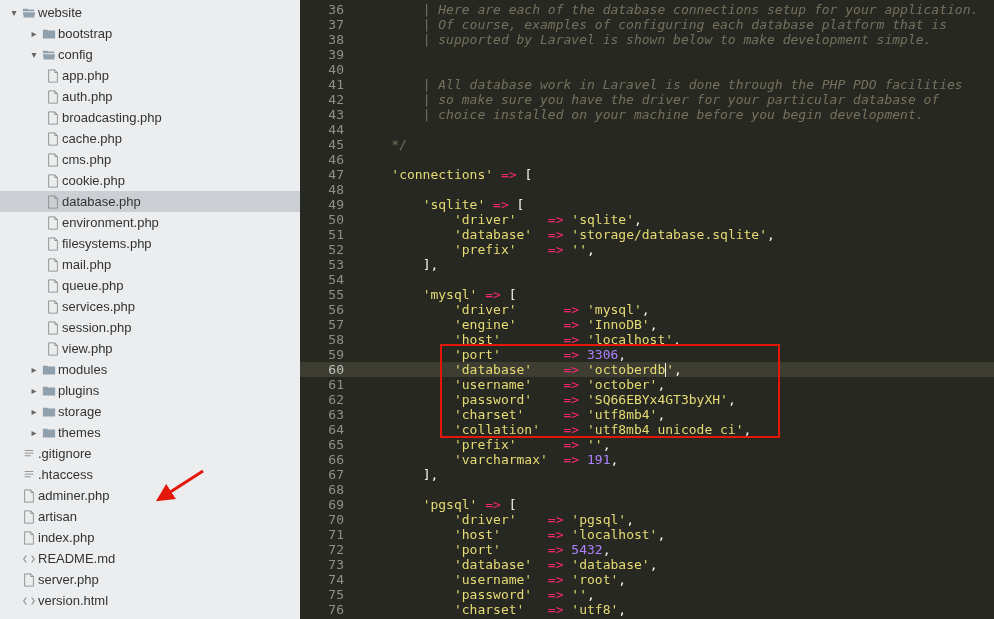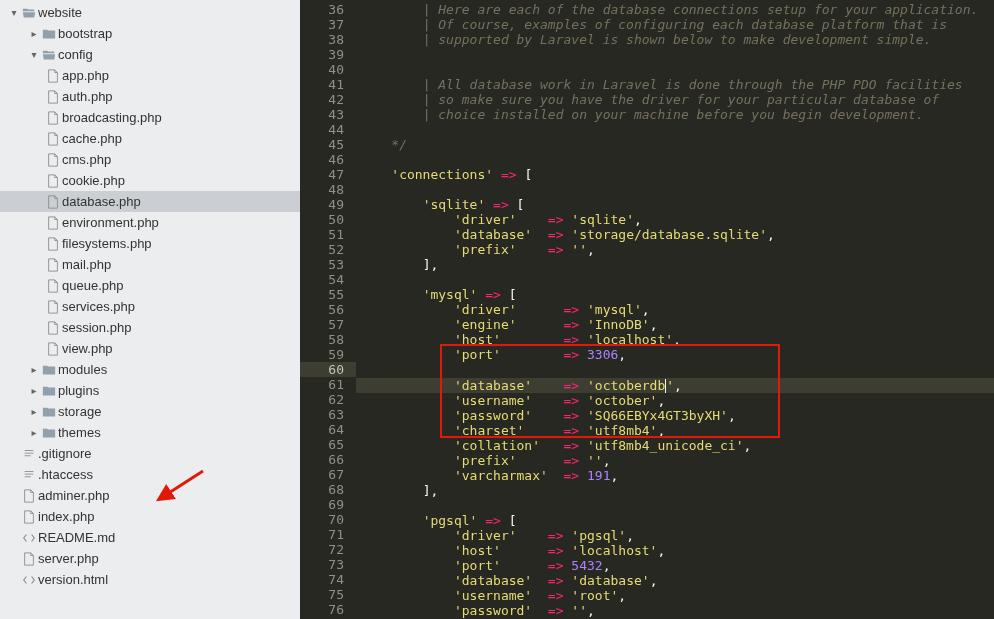--- a/index.html
+++ b/index.html
@@ -15,21 +15,21 @@
 .indent-0 { padding-left: 8px; }
 .indent-1 { padding-left: 28px; }
 .indent-2 { }
 .indent-3 { padding-left: 32px; }
 .editor { flex: 1; background: #272822; display: flex; overflow: hidden; position: relative; }
 .gutter { width: 56px; background: #272822; text-align: right; padding-right: 12px; color: #8f908a; font-size: 13px; line-height: 15px; padding-top: 2px; user-select: none; }
 .gutter .ln { height: 15px; }
 .gutter .ln.current { background: #3e3d32; color: #c2c2bf; margin-right: -12px; padding-right: 12px; padding-left: 20px; }
 .code { flex: 1; padding-top: 2px; font-size: 13px; line-height: 15px; white-space: pre; }
 .code .line { height: 15px; padding-left: 4px; }
-.code .line.current { background: #3e3d32; margin-top: 16px; }
+.code .line.current { background: #3e3d32; }
 .c-comment { color: #75715e; font-style: italic; }
 .c-str { color: #e6db74; }
 .c-op { color: #f92672; }
 .c-punc { color: #f8f8f2; }
 .c-num { color: #ae81ff; }
 .cursor { display: inline-block; width: 1px; height: 14px; background: #f8f8f0; vertical-align: text-bottom; position: relative; }
 .redbox { position: absolute; border: 2px solid #e3170a; pointer-events: none; }
 .arrow { position: absolute; pointer-events: none; }
 </style>
 </head>
@@ -260,20 +260,30 @@
       </div>
       <div class="tree-item indent-2">
         <span class="chevron"></span>
         <span class="icon">
           <svg viewBox="0 0 16 16" fill="none" stroke="#8a8a8a" stroke-width="1">
             <path d="M3 1h7l3 3v11H3z"></path>
             <path d="M10 1v3h3"></path>
           </svg>
         </span>
         <span class="label">adminer.php</span>
+      </div>
+      <div class="tree-item indent-2">
+        <span class="chevron"></span>
+        <span class="icon">
+          <svg viewBox="0 0 16 16" fill="none" stroke="#8a8a8a" stroke-width="1">
+            <path d="M3 1h7l3 3v11H3z"></path>
+            <path d="M10 1v3h3"></path>
+          </svg>
+        </span>
+        <span class="label">artisan</span>
       </div>
       <div class="tree-item indent-2">
         <span class="chevron"></span>
         <span class="icon">
           <svg viewBox="0 0 16 16" fill="none" stroke="#8a8a8a" stroke-width="1">
             <path d="M3 1h7l3 3v11H3z"></path>
             <path d="M10 1v3h3"></path>
           </svg>
         </span>
         <span class="label">index.php</span>

